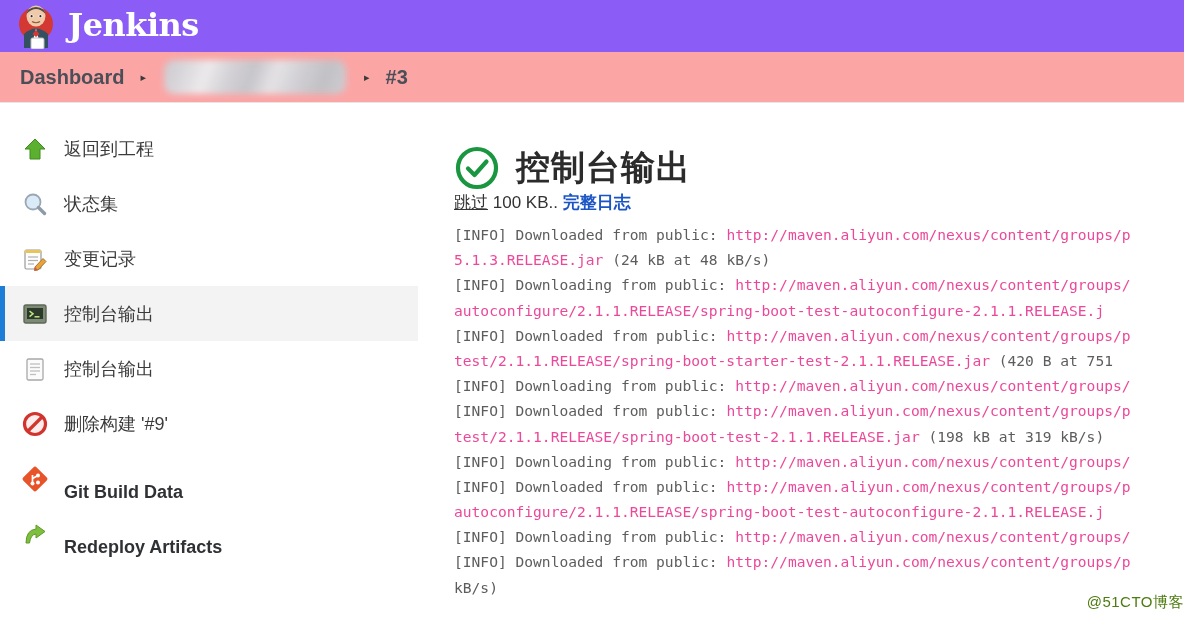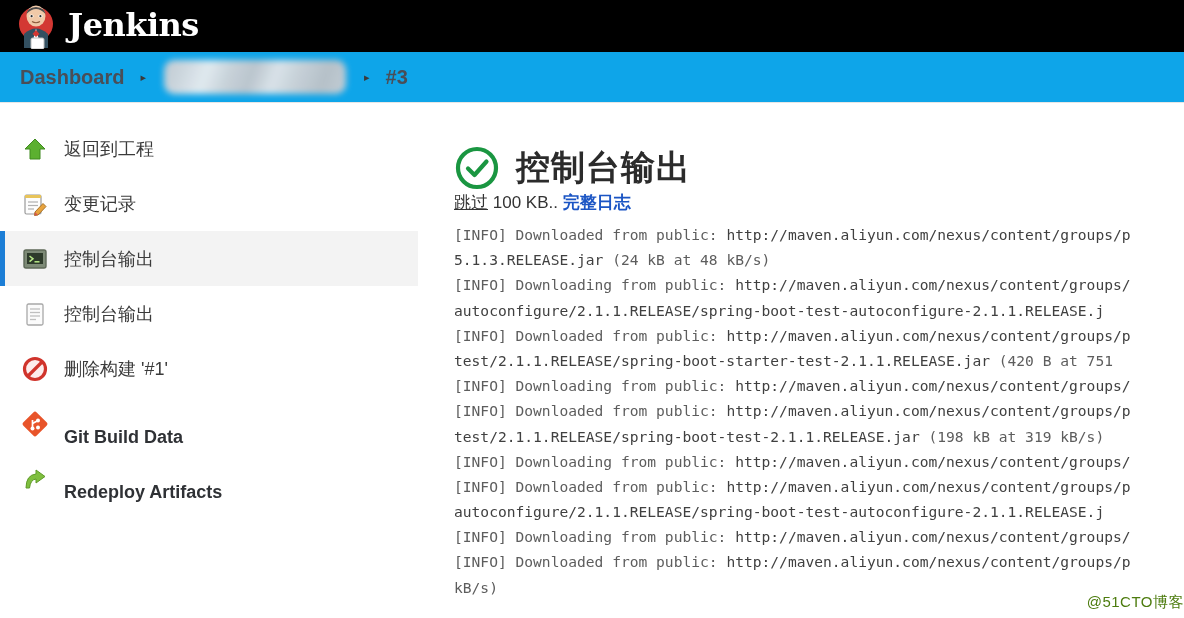--- a/index.html
+++ b/index.html
@@ -10,21 +10,21 @@
     overflow: hidden;
     background: #ffffff;
     font-family: "Liberation Sans", "DejaVu Sans", sans-serif;
   }
 
   
   .topbar {
     position: absolute;
     top: 0; left: 0;
     width: 1184px; height: 52px;
-    background: #000000;
+    background: #8b5cf6;
     display: flex;
   }
   .brand {
     display: flex;
     align-items: center;
     padding-left: 14px;
     height: 52px;
     gap: 10px;
   }
   .jenkins-logo {
@@ -57,21 +57,21 @@
   .search-placeholder {
     color: #8a8f99;
     font-size: 17px;
   }
 
   
   .breadcrumb-bar {
     position: absolute;
     top: 52px; left: 0;
     width: 1184px; height: 51px;
-    background: #0ea5e9;
+    background: #fca5a5;
     border-bottom: 1px solid #e6e6e6;
     display: flex;
     align-items: center;
     padding-left: 20px;
   }
   .crumb {
     font-size: 20px;
     font-weight: bold;
     color: #4a4e57;
   }
@@ -175,21 +175,21 @@
 
   
   .log {
     margin-top: 8px;
     font-family: "DejaVu Sans Mono", "Liberation Mono", monospace;
     font-size: 14.6px;
     line-height: 25.2px;
     white-space: pre;
     color: #5d5d5d;
   }
-  .log .u { color: #404040; text-align: right; }
+  .log .u { color: #ec4899; text-align: right; }
   .log .d { color: #5d5d5d; }
   .log-line { height: 25.2px; }
 
   
   .watermark {
     position: absolute;
     right: 0; bottom: 6px;
     font-size: 15px;
     color: #4d7c0f;
     letter-spacing: .5px;
@@ -234,20 +234,29 @@
 
   <div class="side-item">
     <span class="side-icon">
       <svg viewBox="0 0 26 26" width="26" height="26">
         <path d="M13 3 L23 13 L18 13 L18 23 L8 23 L8 13 L3 13Z" fill="#5cb030" stroke="#3f8a1f" stroke-width="1"></path>
       </svg>
     </span>
     <span class="side-label">返回到工程</span>
   </div>
 
+  <div class="side-item">
+    <span class="side-icon">
+      <svg viewBox="0 0 26 26" width="26" height="26">
+        <circle cx="11" cy="11" r="7.5" fill="#dbeaf7" stroke="#9aa7b4" stroke-width="1.8"></circle>
+        <line x1="16.5" y1="16.5" x2="22.5" y2="22.5" stroke="#8e9aa6" stroke-width="3.4" stroke-linecap="round"></line>
+      </svg>
+    </span>
+    <span class="side-label">状态集</span>
+  </div>
 
   <div class="side-item">
     <span class="side-icon">
       <svg viewBox="0 0 26 26" width="26" height="26">
         <rect x="3" y="4" width="16" height="19" rx="1.5" fill="#fdfdfd" stroke="#9a9a9a" stroke-width="1.2"></rect>
         <rect x="3" y="4" width="16" height="3" fill="#e8c45a"></rect>
         <line x1="6" y1="11" x2="16" y2="11" stroke="#b0b0b0" stroke-width="1.2"></line>
         <line x1="6" y1="14.5" x2="16" y2="14.5" stroke="#b0b0b0" stroke-width="1.2"></line>
         <line x1="6" y1="18" x2="12" y2="18" stroke="#b0b0b0" stroke-width="1.2"></line>
         <path d="M13 21 L21 12.5 L24 15.5 L16 24 L12.5 24.5Z" fill="#e8a33d" stroke="#a9742a" stroke-width="1"></path>
@@ -283,21 +292,21 @@
   </div>
 
 
   <div class="side-item">
     <span class="side-icon">
       <svg viewBox="0 0 26 26" width="26" height="26">
         <circle cx="13" cy="13" r="10.5" fill="#fdecec" stroke="#d0342c" stroke-width="3.2"></circle>
         <line x1="6" y1="20" x2="20" y2="6" stroke="#d0342c" stroke-width="3.2"></line>
       </svg>
     </span>
-    <span class="side-label">删除构建 '#1'</span>
+    <span class="side-label">删除构建 '#9'</span>
   </div>
 
   <div class="side-item">
     <span class="side-icon">
       <svg viewBox="0 0 26 26" width="26" height="26">
         <rect x="3.6" y="3.6" width="18.8" height="18.8" rx="2.4" transform="rotate(45 13 13)" fill="#e8542a"></rect>
         <circle cx="16" cy="9.5" r="2" fill="#ffffff"></circle>
         <circle cx="16" cy="16.5" r="2" fill="#ffffff"></circle>
         <circle cx="10.5" cy="17.5" r="2" fill="#ffffff"></circle>
         <line x1="10.5" y1="17.5" x2="10.5" y2="9" stroke="#ffffff" stroke-width="1.7"></line>

